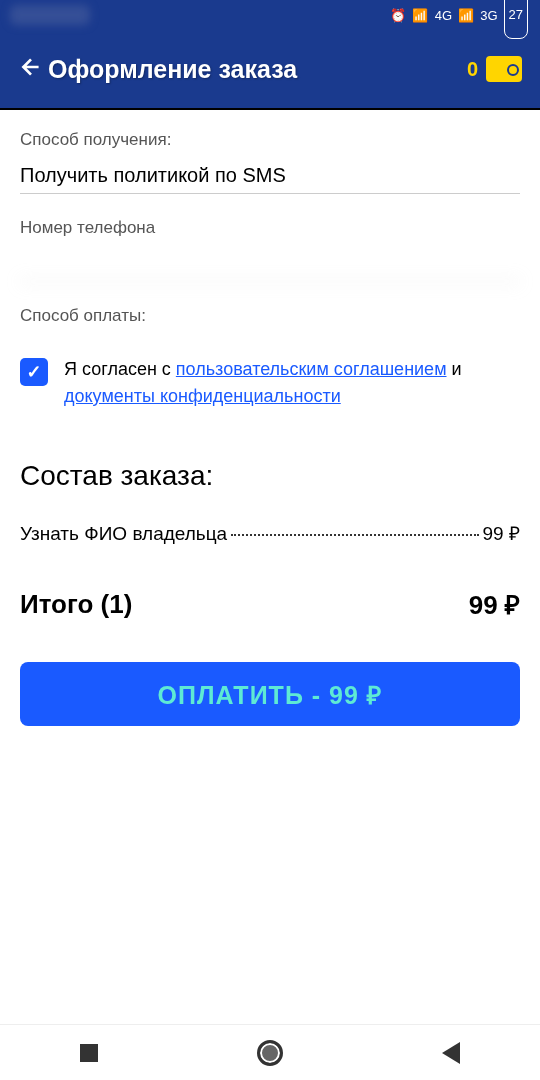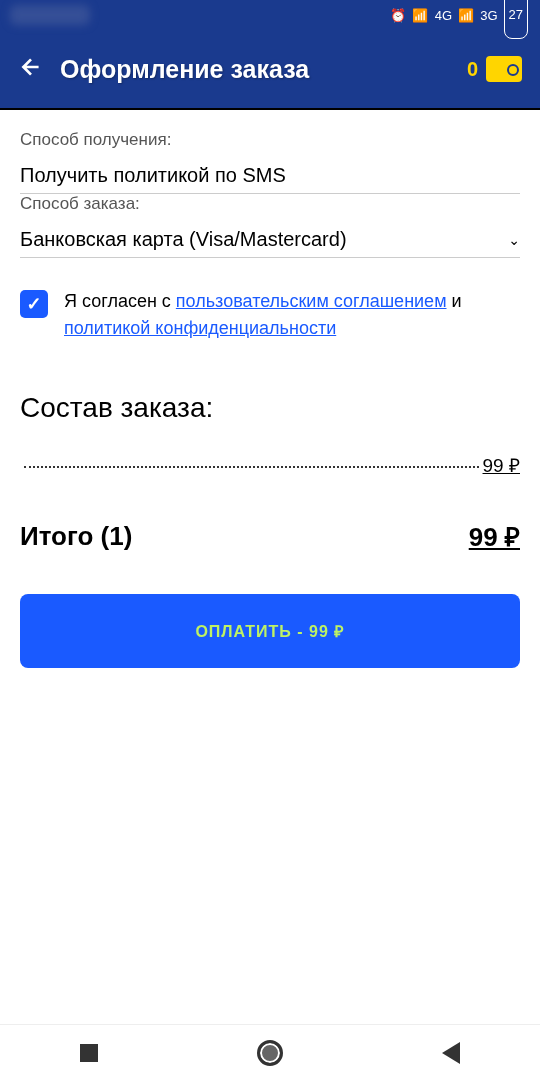--- a/index.html
+++ b/index.html
@@ -38,21 +38,21 @@
       padding: 16px 4px;
       font-size: 13px;
       line-height: 14px;
     }
     .header {
       height: 80px;
       background: #1a3a8e;
       display: flex;
       align-items: center;
       padding: 0 18px;
-      gap: 16px;
+      gap: 4px;
       border-bottom: 2px solid #000;
     }
     .back-arrow { color: #fff; }
     .header-title {
       color: #fff;
       font-size: 25px;
       font-weight: bold;
       flex: 1;
       text-shadow: 1px 1px 2px rgba(0,0,0,0.3);
     }
@@ -80,21 +80,21 @@
       top: 8px;
       width: 8px;
       height: 8px;
       border: 2px solid #1a3a8e;
       border-radius: 50%;
       background: #ffd500;
     }
     .content {
       padding: 20px;
     }
-    .field-group { }
+    .field-group { margin-bottom: 24px; }
     .field-label {
       font-size: 17px;
       color: #555;
       margin-bottom: 8px;
     }
     .field-value {
       font-size: 20px;
       color: #000;
       padding: 6px 0;
       border-bottom: 1px solid #ccc;
@@ -160,26 +160,26 @@
       display: flex;
       justify-content: space-between;
       align-items: center;
       font-size: 26px;
       font-weight: bold;
       color: #000;
       margin-bottom: 40px;
     }
     .pay-button {
       width: 100%;
-      height: 74px;
+      height: 64px;
       background: #1a5aff;
-      color: #bef264;
+      color: #5eead4;
       border: none;
       border-radius: 8px;
-      font-size: 16px;
+      font-size: 25px;
       font-weight: bold;
       letter-spacing: 1px;
       cursor: pointer;
     }
     .nav-bar {
       position: absolute;
       bottom: 0;
       left: 0;
       right: 0;
       height: 56px;
@@ -202,21 +202,21 @@
       background: #666;
       box-shadow: inset 0 0 0 2px #fff;
     }
     .nav-triangle {
       width: 0;
       height: 0;
       border-top: 11px solid transparent;
       border-bottom: 11px solid transparent;
       border-right: 18px solid #333;
     }
-    .ruble { font-family: Arial; text-decoration: underline; }
+    .ruble { font-family: Arial; }
   </style>
 </head>
 <body>
 
 <div class="status-bar">
   <div class="blur-left"></div>
   <span>⏰</span>
   <span>📶</span>
   <span>4G</span>
   <span>📶</span>
@@ -237,41 +237,42 @@
   </div>
 </div>
 
 <div class="content">
 
   <div class="field-group">
     <div class="field-label">Способ получения:</div>
     <div class="field-value">Получить политикой по SMS</div>
   </div>
 
-
   <div class="field-group">
-    <div class="field-label">Способ заказа:</div>
-    <div class="field-value field-select">
-      <span>Банковская карта (Visa/Mastercard)</span>
-      <span class="chevron-down">⌄</span>
-    </div>
+    <div class="field-label">Номер телефона</div>
+    <div class="field-value blurred"></div>
+  </div>
+
+  <div class="field-group">
+    <div class="field-label">Способ оплаты:</div>
   </div>
 
   <div class="consent-row">
     <div class="checkbox">
       <span class="checkmark">✓</span>
     </div>
     <div class="consent-text">
-      <span>Я согласен с </span><a href="#">пользовательским соглашением</a><span> и </span><a href="#">политикой конфиденциальности</a>
+      <span>Я согласен с </span><a href="#">пользовательским соглашением</a><span> и </span><a href="#">документы конфиденциальности</a>
     </div>
   </div>
 
   <div class="section-title">Состав заказа:</div>
 
   <div class="order-item">
+    <span class="order-item-name">Узнать ФИО владельца</span>
     <span class="order-item-dots"></span>
     <span class="order-item-price ruble">99 ₽</span>
   </div>
 
   <div class="total-row">
     <span>Итого (1)</span>
     <span class="ruble">99  ₽</span>
   </div>
 
   <button class="pay-button">ОПЛАТИТЬ - 99  ₽</button>

